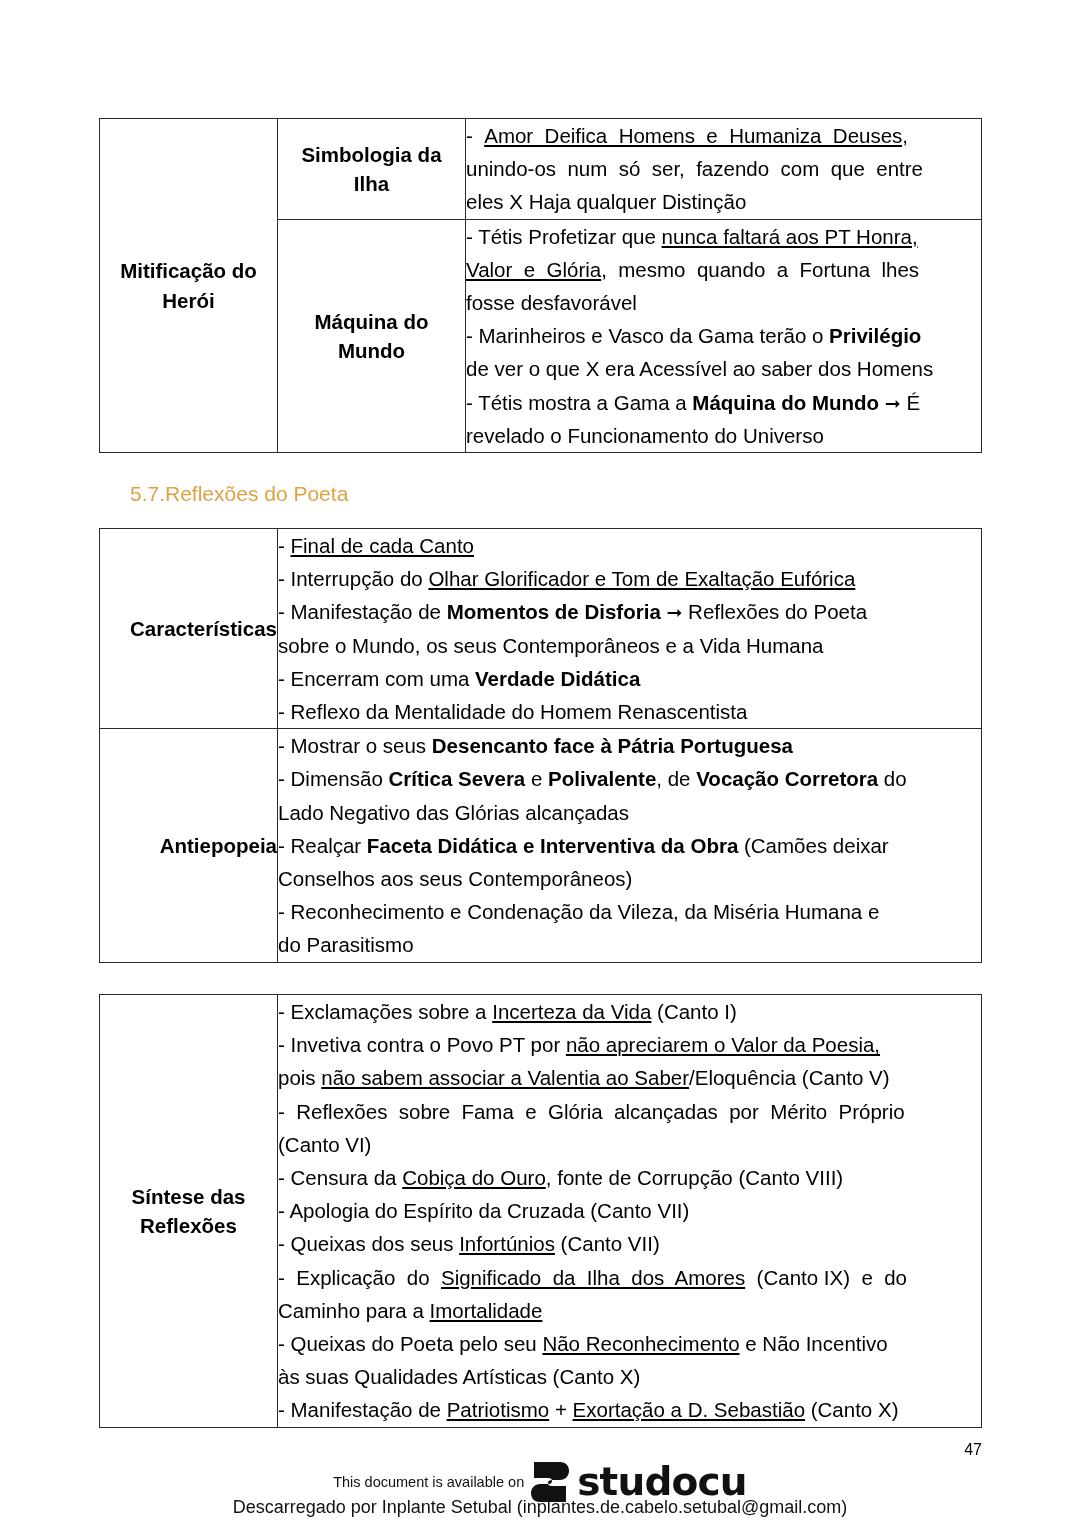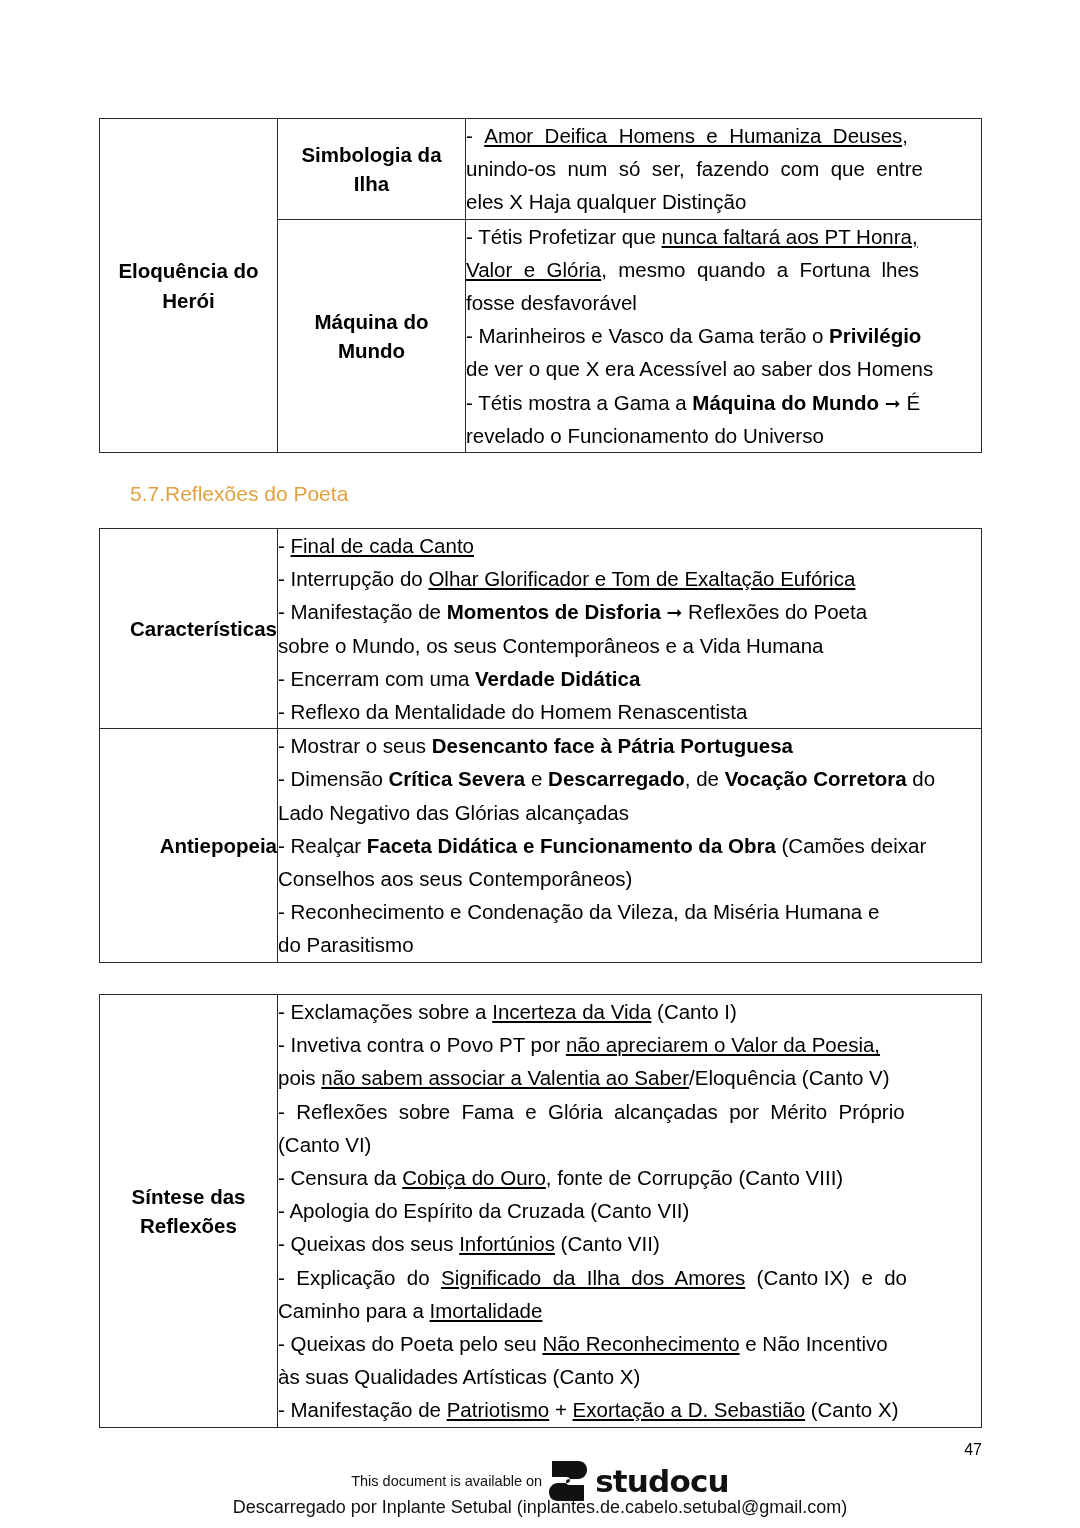--- a/index.html
+++ b/index.html
@@ -111,21 +111,21 @@
     font-family: "Liberation Sans", sans-serif;
     white-space: nowrap;
   }
   .studocu-logo {
     display: flex;
     align-items: center;
     gap: 7px;
   }
   .studocu-mark { display: block; }
   .studocu-word {
-    font-size: 31px;
+    font-size: 39px;
     font-weight: bold;
     letter-spacing: -0.8px;
     color: #111;
     font-family: "DejaVu Sans", sans-serif;
   }
   .download-note {
     position: absolute;
     top: 1497px;
     left: 0;
     width: 1080px;
@@ -137,21 +137,21 @@
 </head>
 <body>
 
 <div class="page">
 
 
   <table class="doc-table" id="table-mitificacao">
     <tbody>
         <tr>
       <td class="label-cell c1" rowspan="2">
-        <span class="line">Eloquência do</span>
+        <span class="line">Mitificação do</span>
         <span class="line">Herói</span>
       </td>
       <td class="label-cell c2">
         <span class="line">Simbologia da</span>
         <span class="line">Ilha</span>
       </td>
       <td class="content-cell c3">
         <span class="line just">-&nbsp;&nbsp;<u>Amor&nbsp;&nbsp;Deifica&nbsp;&nbsp;Homens&nbsp;&nbsp;e&nbsp;&nbsp;Humaniza&nbsp;&nbsp;Deuses,</u></span>
         <span class="line just">unindo-os&nbsp; num&nbsp; só&nbsp; ser,&nbsp; fazendo&nbsp; com&nbsp; que&nbsp; entre</span>
         <span class="line">eles X Haja qualquer Distinção</span>
@@ -187,23 +187,23 @@
         <span class="line">- Manifestação de <b>Momentos de Disforia</b> <span class="arrow">➞</span> Reflexões do Poeta</span>
         <span class="line">sobre o Mundo, os seus Contemporâneos e a Vida Humana</span>
         <span class="line">- Encerram com uma <b>Verdade Didática</b></span>
         <span class="line">- Reflexo da Mentalidade do Homem Renascentista</span>
       </td>
     </tr>
     <tr>
       <td class="label-cell c1">Antiepopeia</td>
       <td class="content-cell c2">
         <span class="line">- Mostrar o seus <b>Desencanto face à Pátria Portuguesa</b></span>
-        <span class="line">- Dimensão <b>Crítica Severa</b> e <b>Descarregado</b>, de <b>Vocação Corretora</b> do</span>
+        <span class="line">- Dimensão <b>Crítica Severa</b> e <b>Polivalente</b>, de <b>Vocação Corretora</b> do</span>
         <span class="line">Lado Negativo das Glórias alcançadas</span>
-        <span class="line">- Realçar <b>Faceta Didática e Funcionamento da Obra</b> (Camões deixar</span>
+        <span class="line">- Realçar <b>Faceta Didática e Interventiva da Obra</b> (Camões deixar</span>
         <span class="line">Conselhos aos seus Contemporâneos)</span>
         <span class="line">- Reconhecimento e Condenação da Vileza, da Miséria Humana e</span>
         <span class="line">do Parasitismo</span>
       </td>
     </tr>
   </tbody>
     </table>
 
   <table class="doc-table" id="table-sintese">
     <tbody>

